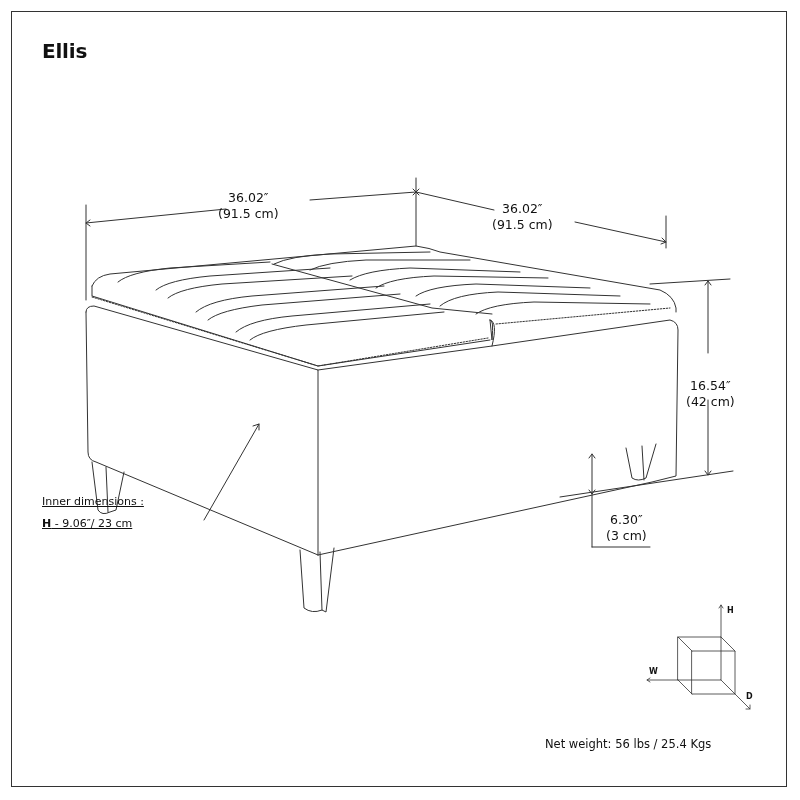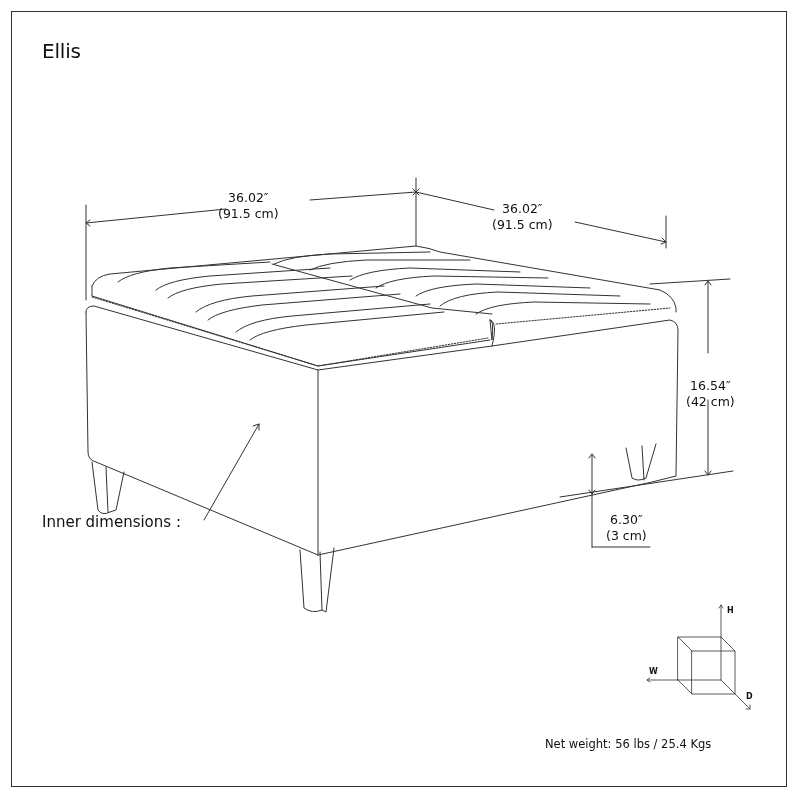--- a/index.html
+++ b/index.html
@@ -1,26 +1,26 @@
 <!DOCTYPE html>
 <html><head>
 <meta charset="utf-8">
 <style>
   html, body { margin: 0; padding: 0; background: #ffffff; }
   body { width: 800px; height: 800px; position: relative; overflow: hidden;
          font-family: "DejaVu Sans", sans-serif; color: #111; }
   .frame { position: absolute; left: 11px; top: 11px; width: 776px; height: 776px;
            border: 1px solid #333; box-sizing: border-box; }
-  .title { position: absolute; left: 42px; top: 36px; font-weight: normal; font-size: 20px;
+  .title { position: absolute; left: 42px; top: 36px; font-weight: bold; font-size: 20px;
            line-height: 30px; letter-spacing: -0.2px; }
   .title div { white-space: nowrap; }
   svg.drawing { position: absolute; left: 0; top: 0; }
   .dim { position: absolute; font-size: 12.5px; line-height: 16px; text-align: center;
          white-space: nowrap; }
-  .inner { position: absolute; left: 42px; top: 512px; font-size: 15px; line-height: 21.5px; }
+  .inner { position: absolute; left: 42px; top: 491px; font-size: 11px; line-height: 21.5px; text-decoration: underline; }
   .inner .row { white-space: nowrap; }
   .inner b { font-weight: bold; }
   .axis-label { position: absolute; font-size: 8px; font-weight: bold; }
   .weight { position: absolute; left: 545px; top: 737px; font-size: 11.5px; white-space: nowrap; }
   .weight b { font-weight: normal; }
 </style>
 </head>
 <body>
 
 <div class="frame"></div>
@@ -139,19 +139,20 @@
   <div>16.54″</div>
   <div>(42 cm)</div>
 </div>
 <div class="dim" style="left:606px; top:512px;">
   <div>6.30″</div>
   <div>(3 cm)</div>
 </div>
 
 <div class="inner">
   <div class="row">Inner dimensions :</div>
+  <div class="row"><b>H</b><span> - 9.06″/ 23 cm</span></div>
 </div>
 
 <div class="axis-label" style="left:727px; top:606px;">H</div>
 <div class="axis-label" style="left:649px; top:667px;">W</div>
 <div class="axis-label" style="left:746px; top:692px;">D</div>
 
 <div class="weight"><b>Net weight:</b><span> 56 lbs / 25.4 Kgs</span></div>
 
 </body></html>

